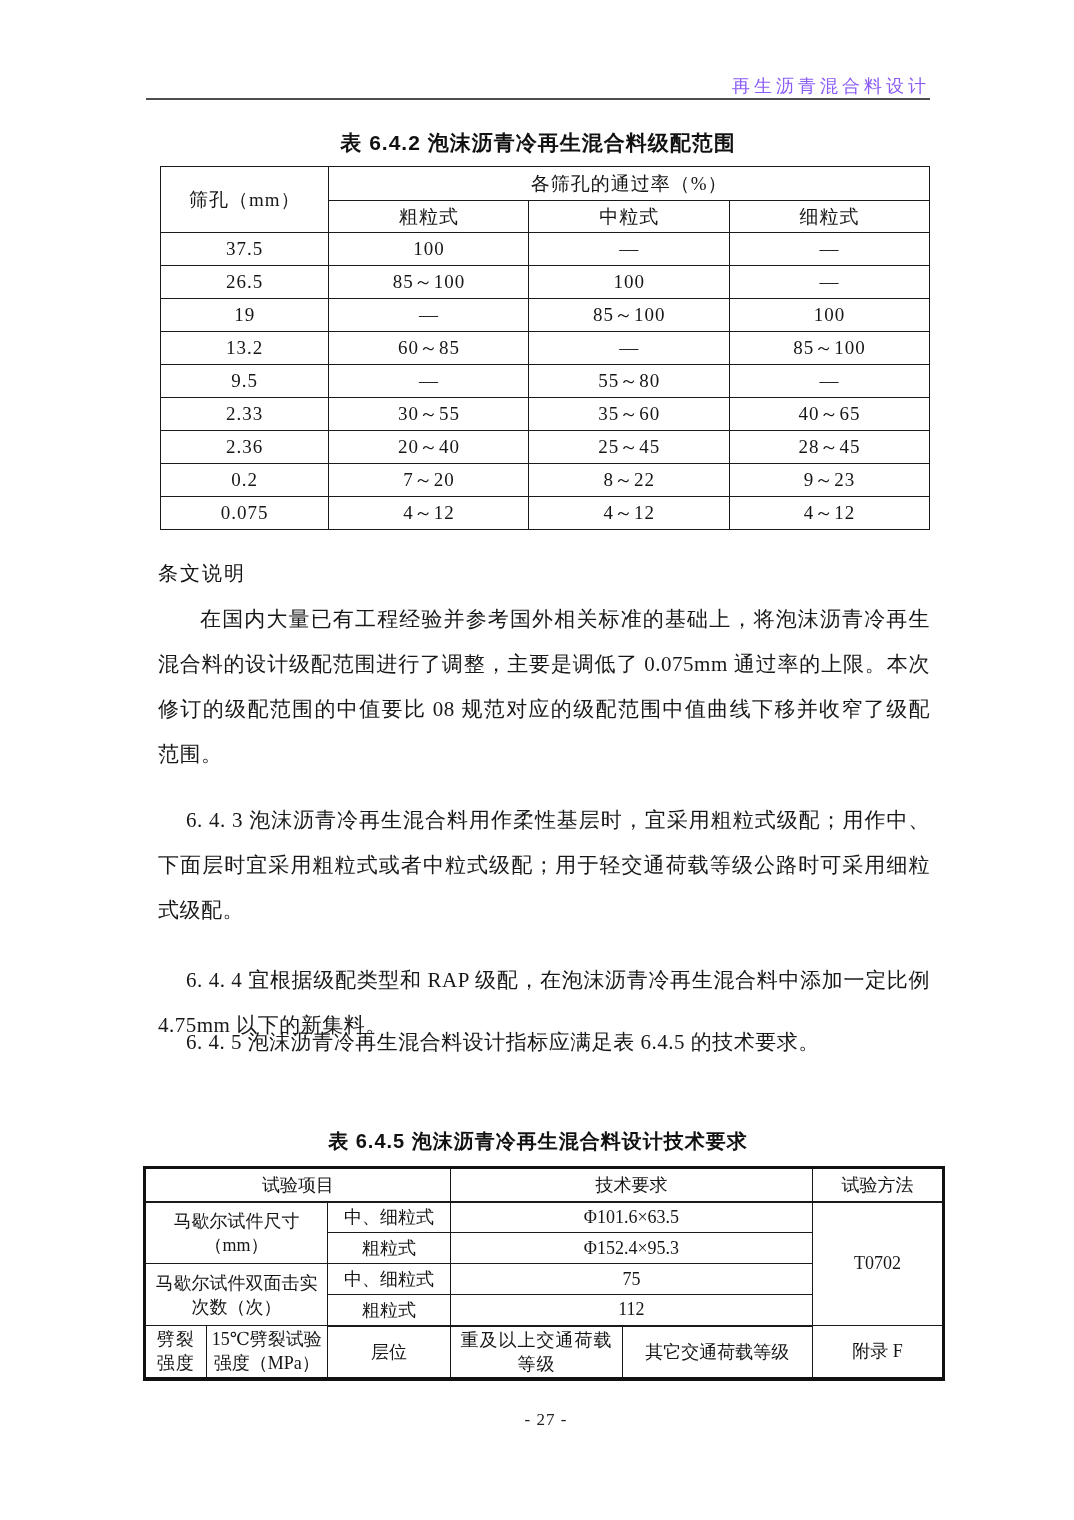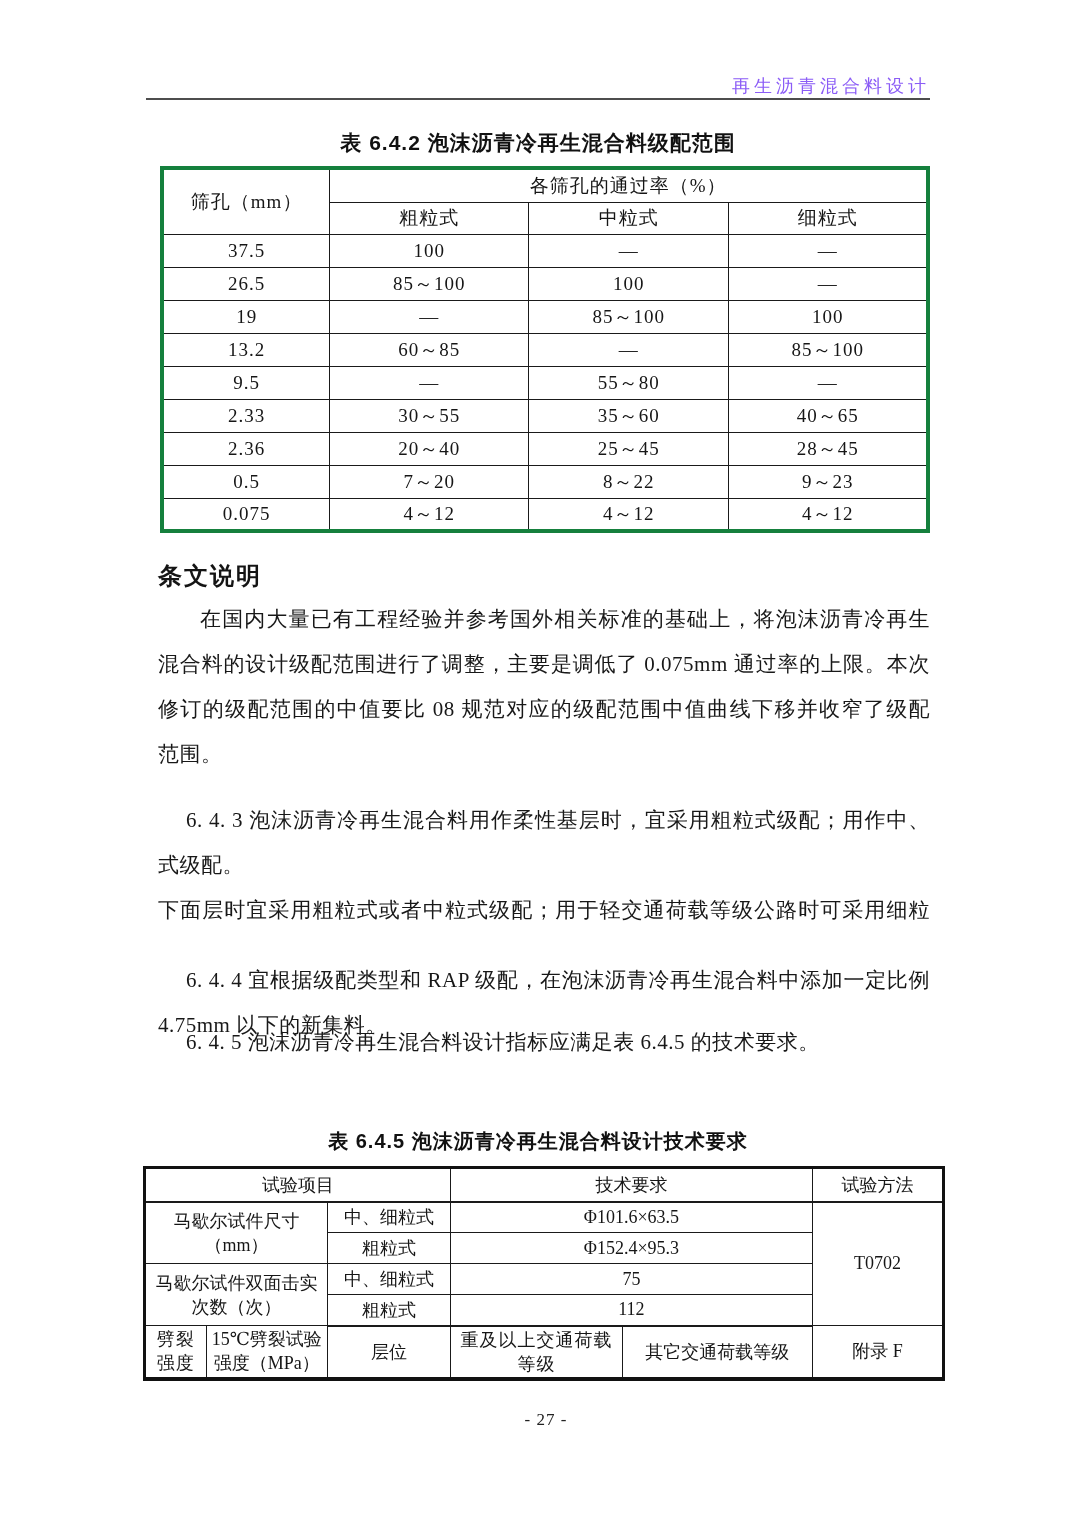--- a/index.html
+++ b/index.html
@@ -58,21 +58,21 @@
     padding: 1px 4px;
     letter-spacing: 1px;
     overflow: hidden;
   }
   #table1 {
     position: absolute;
     left: 160px;
     top: 166px;
     width: 770px;
     font-size: 19px;
-    border: 4px solid #15803d;
+    border: 1px solid #15803d;
   }
   #table1 tr { height: 33px; }
   #table1 tr.hr1 { height: 34px; }
   #table1 tr.hr2 { height: 32px; }
 
   #table2 {
     position: absolute;
     left: 143px;
     top: 1166px;
     width: 802px;
@@ -99,22 +99,22 @@
   }
   .para .line { height: 45px; line-height: 45px; }
   .fill { text-align: justify; text-align-last: justify; }
   .indent { text-indent: 42px; }
   .indent-sm { text-indent: 28px; }
 
   .expl-heading {
     position: absolute;
     left: 158px;
     top: 560px;
-    font-size: 24px;
-    font-weight: bold;
+    font-size: 20px;
+    font-weight: normal;
     letter-spacing: 2px;
     color: #141414;
   }
 
   #expl-para { top: 597px; }
   #clause-643 { top: 798px; }
   #clause-644 { top: 958px; }
   #clause-645 { top: 1020px; }
 
   .page-number {
@@ -191,21 +191,21 @@
         <td>35～60</td>
         <td>40～65</td>
       </tr>
       <tr>
         <td>2.36</td>
         <td>20～40</td>
         <td>25～45</td>
         <td>28～45</td>
       </tr>
       <tr>
-        <td>0.5</td>
+        <td>0.2</td>
         <td>7～20</td>
         <td>8～22</td>
         <td>9～23</td>
       </tr>
       <tr>
         <td>0.075</td>
         <td>4～12</td>
         <td>4～12</td>
         <td>4～12</td>
       </tr>
@@ -216,22 +216,22 @@
 
   <div class="para" id="expl-para">
     <div class="line fill indent">在国内大量已有工程经验并参考国外相关标准的基础上，将泡沫沥青冷再生</div>
     <div class="line fill">混合料的设计级配范围进行了调整，主要是调低了 0.075mm 通过率的上限。本次</div>
     <div class="line fill">修订的级配范围的中值要比 08 规范对应的级配范围中值曲线下移并收窄了级配</div>
     <div class="line">范围。</div>
   </div>
 
   <div class="para" id="clause-643">
     <div class="line fill indent-sm">6. 4. 3 泡沫沥青冷再生混合料用作柔性基层时，宜采用粗粒式级配；用作中、</div>
+    <div class="line fill">下面层时宜采用粗粒式或者中粒式级配；用于轻交通荷载等级公路时可采用细粒</div>
     <div class="line">式级配。</div>
-    <div class="line fill">下面层时宜采用粗粒式或者中粒式级配；用于轻交通荷载等级公路时可采用细粒</div>
   </div>
 
   <div class="para" id="clause-644">
     <div class="line fill indent-sm">6. 4. 4 宜根据级配类型和 RAP 级配，在泡沫沥青冷再生混合料中添加一定比例</div>
     <div class="line">4.75mm 以下的新集料。</div>
   </div>
 
   <div class="para" id="clause-645">
     <div class="line indent-sm">6. 4. 5 泡沫沥青冷再生混合料设计指标应满足表 6.4.5 的技术要求。</div>
   </div>

